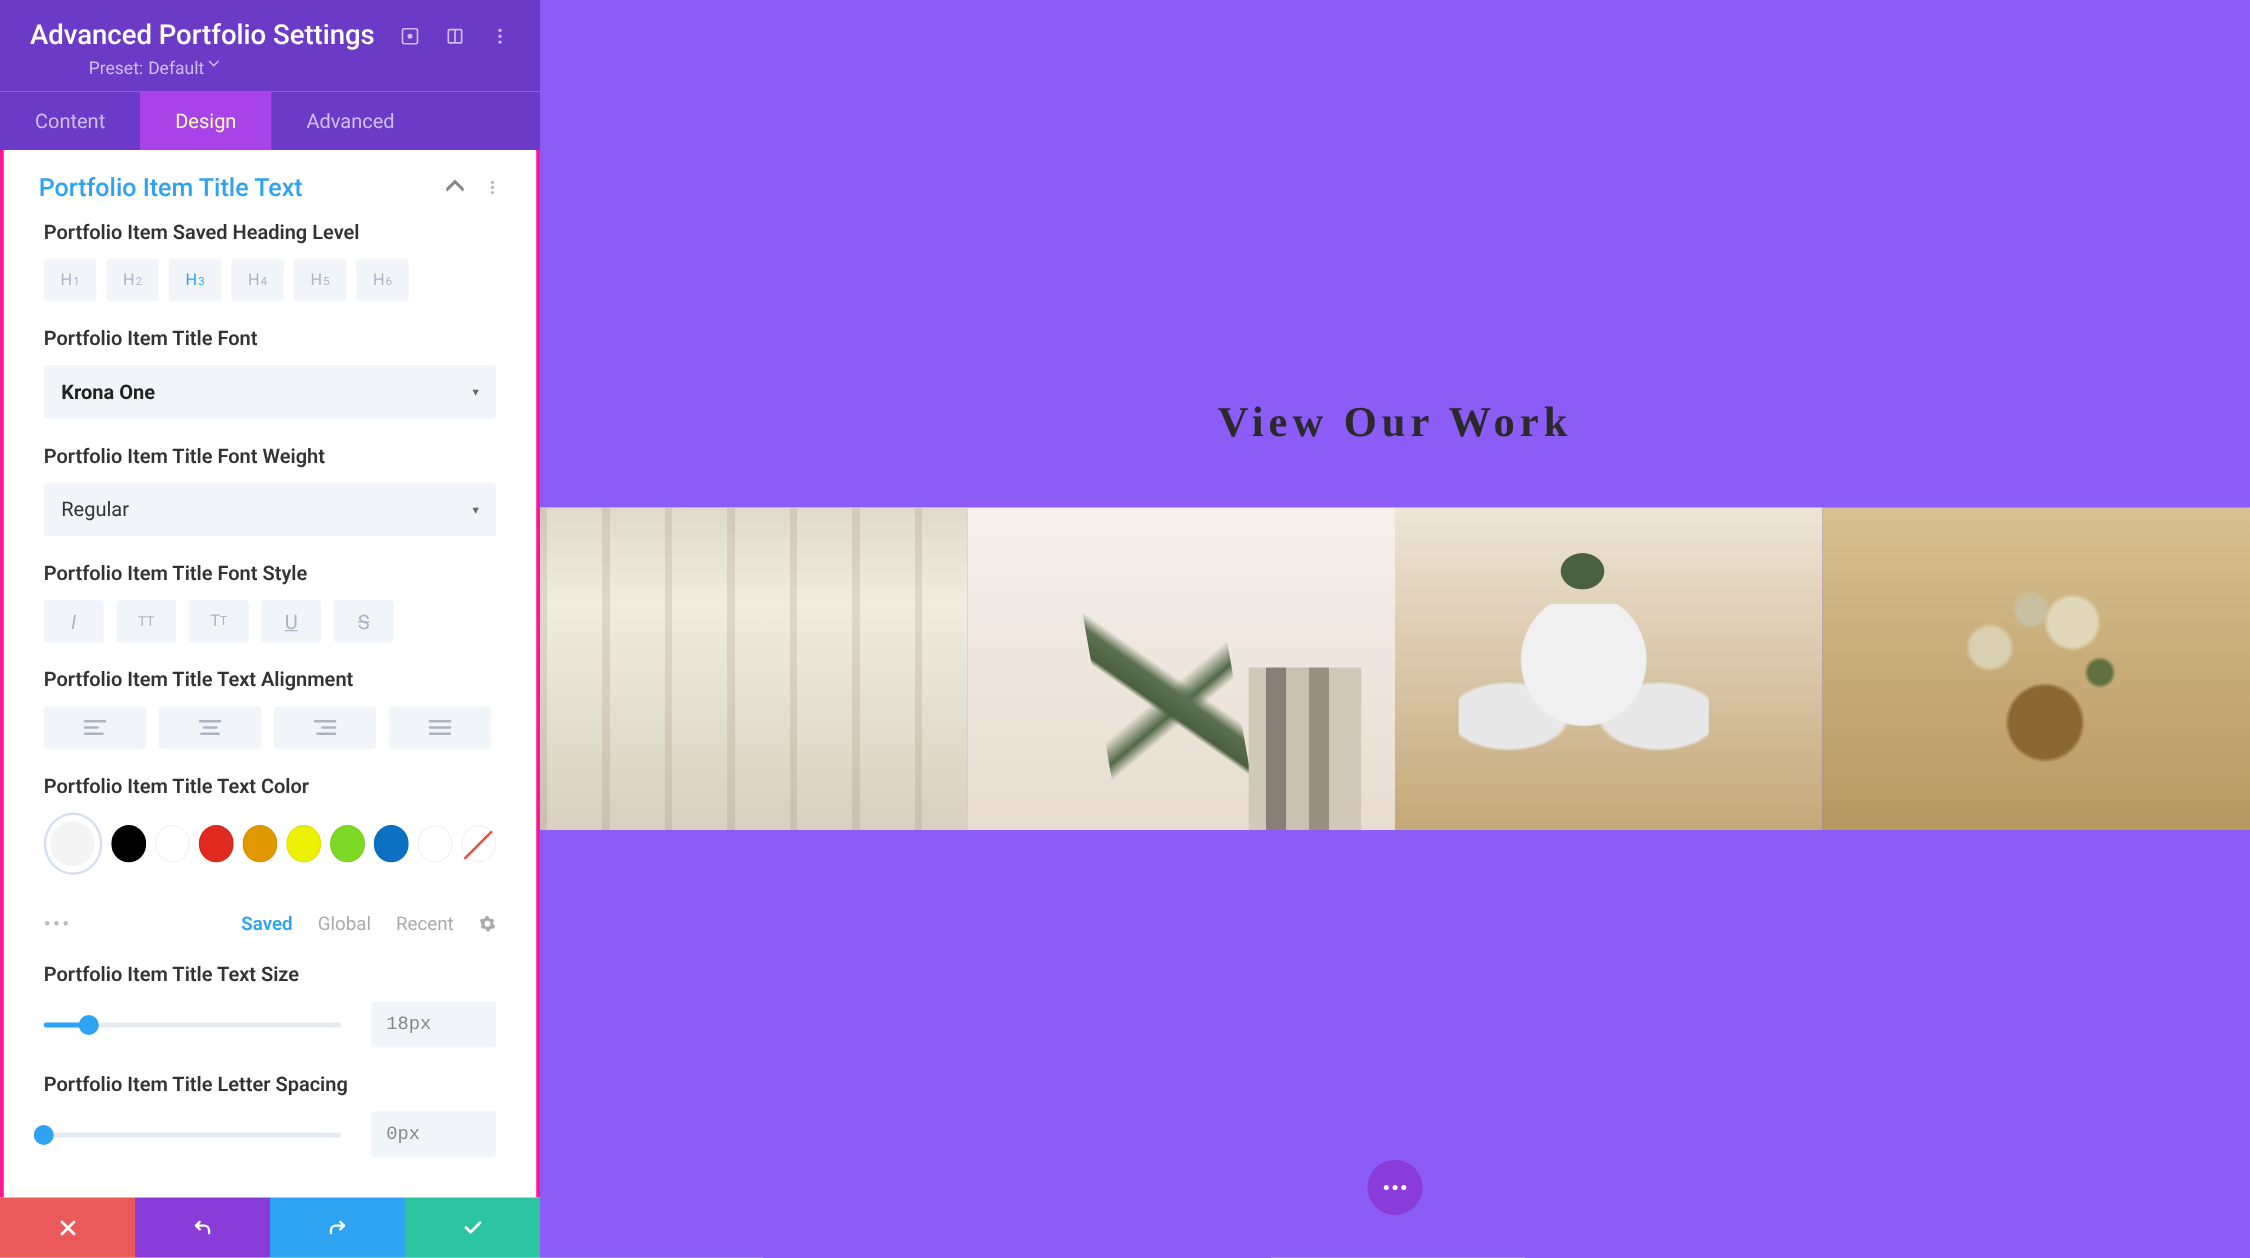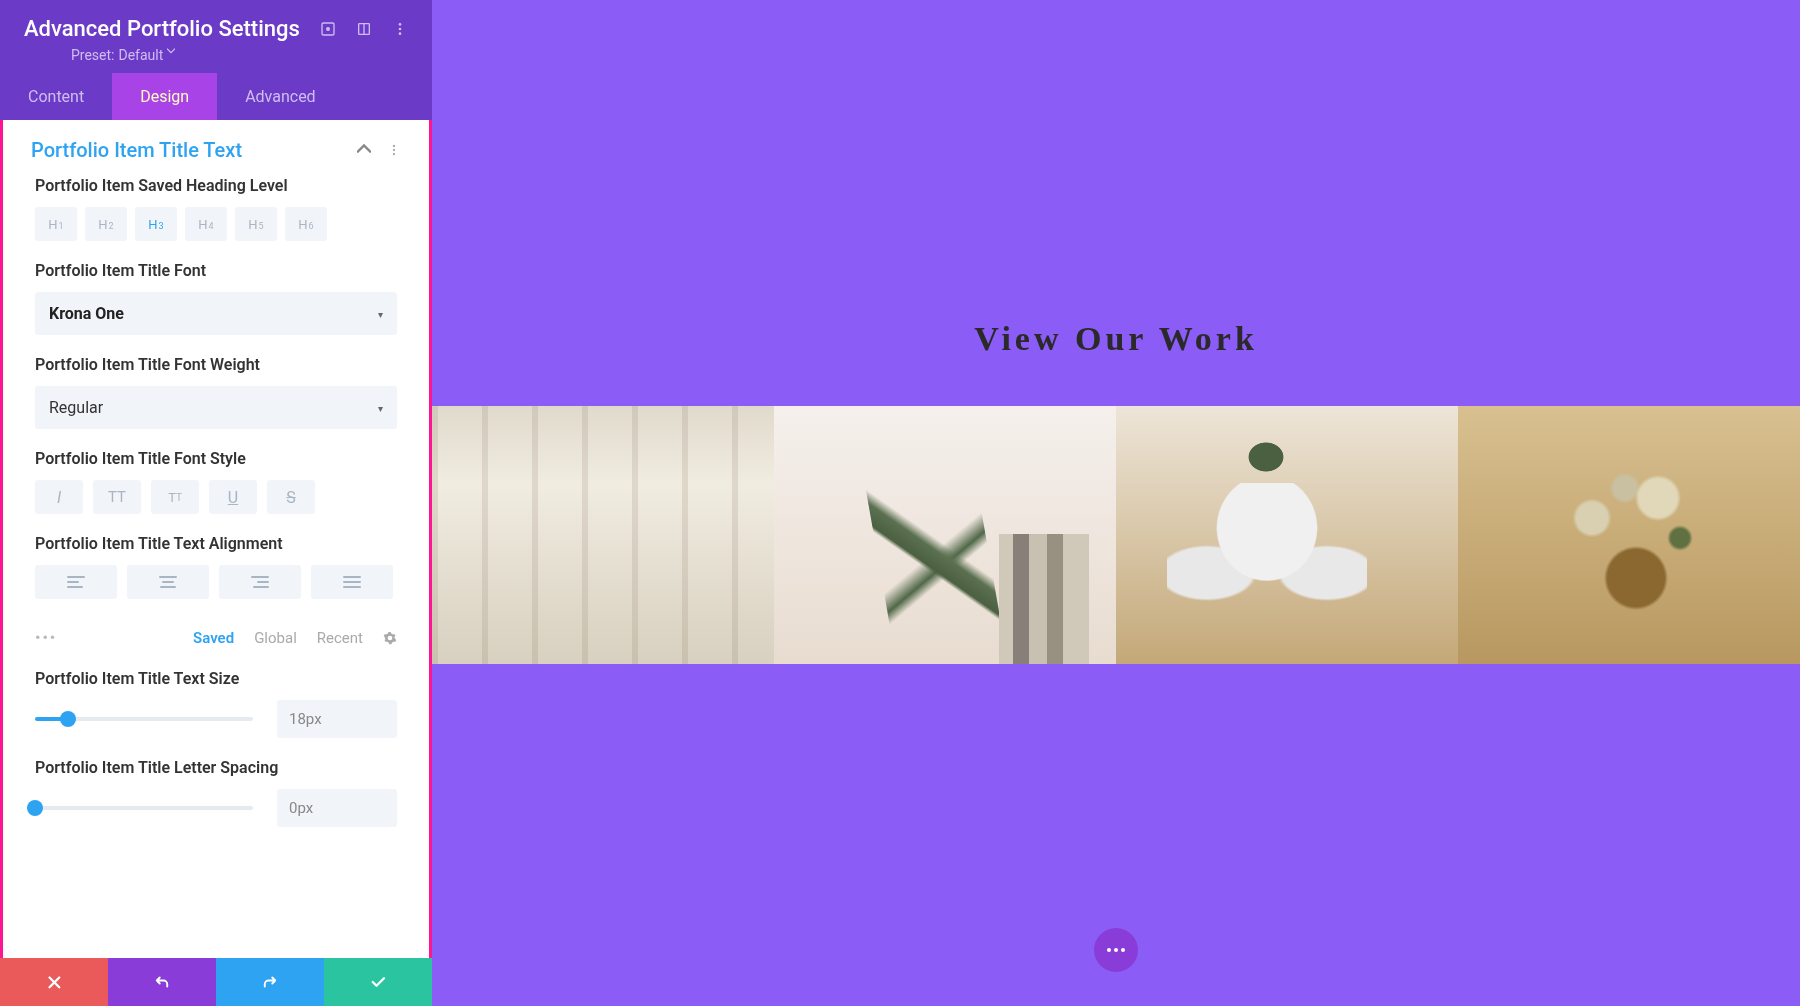--- a/index.html
+++ b/index.html
@@ -54,21 +54,21 @@
 .color-tabs { display: flex; gap: 20px; align-items: center; padding: 10px 32px 0; font-size: 15px; }
 .color-dots { color: #bbb; letter-spacing: 2px; margin-right: auto; font-weight: bold; }
 .ctab { color: #aaa; cursor: pointer; }
 .ctab.active { color: #2ea3f2; font-weight: 600; }
 .color-gear { width: 14px; height: 14px; fill: #aaa; cursor: pointer; }
 
 .slider-row { display: flex; align-items: center; gap: 24px; }
 .slider-track { position: relative; flex: 1; height: 4px; background: #e5e9f0; border-radius: 2px; }
 .slider-fill { position: absolute; left: 0; height: 4px; background: #2ea3f2; border-radius: 2px; }
 .slider-thumb { position: absolute; width: 16px; height: 16px; background: #2ea3f2; border-radius: 50%; top: 50%; transform: translate(-50%, -50%); cursor: pointer; }
-.slider-value { width: 120px; background: #f1f5f9; border: none; border-radius: 3px; padding: 10px 12px; font-size: 15px; color: #888; text-align: left; }
+.slider-value { width: 100px; background: #f1f5f9; border: none; border-radius: 3px; padding: 10px 12px; font-size: 15px; color: #888; text-align: left; font-family: Liberation Mono, monospace; }
 
 .bottom-bar { display: flex; height: 48px; }
 .bottom-btn { flex: 1; display: flex; align-items: center; justify-content: center; cursor: pointer; }
 .bottom-btn svg { width: 18px; height: 18px; fill: #fff; }
 .btn-cancel { background: #eb5a5a; }
 .btn-undo { background: #8a3cd8; }
 .btn-redo { background: #2ea3f2; }
 .btn-save { background: #2bc4a0; }
 
 .preview { position: absolute; left: 432px; top: 0; right: 0; bottom: 0; background: #8b5cf6; }
@@ -184,21 +184,21 @@
         <span class="select-arrow">▾</span>
       </div>
     </div>
 
     <div class="field">
       <span class="field-label">Portfolio Item Title Font Style</span>
       <div class="style-buttons">
         <button class="style-btn">
             <i>I</i>
           </button>
-        <button class="style-btn" style="font-size:15px">TT</button>
+        <button class="style-btn" style="font-size:11px">TT</button>
         <button class="style-btn" style="font-size:13px">T<span style="font-size:10px">T</span></button>
         <button class="style-btn">
             <u>U</u>
           </button>
         <button class="style-btn">
             <s>S</s>
           </button>
       </div>
     </div>
 
@@ -229,20 +229,37 @@
         <button class="align-btn">
             <div class="align-lines">
               <span style="width:18px"></span>
               <span style="width:18px"></span>
               <span style="width:18px"></span>
             </div>
           </button>
       </div>
     </div>
 
+    <div class="field">
+      <span class="field-label">Portfolio Item Title Text Color</span>
+      <div class="color-swatches">
+        <div class="swatch-outer">
+            <div class="swatch-inner"></div>
+          </div>
+        <div class="swatch" style="background:#000000"></div>
+        <div class="swatch" style="background:#ffffff"></div>
+        <div class="swatch" style="background:#e02b20"></div>
+        <div class="swatch" style="background:#e09900"></div>
+        <div class="swatch" style="background:#edf000"></div>
+        <div class="swatch" style="background:#7cda24"></div>
+        <div class="swatch" style="background:#0c71c3"></div>
+        <div class="swatch" style="background:#ffffff"></div>
+        <div class="swatch none"></div>
+      </div>
+    </div>
 
     <div class="color-tabs">
       <span class="color-dots">•••</span>
       <span class="ctab active">Saved</span>
       <span class="ctab">Global</span>
       <span class="ctab">Recent</span>
       <svg class="color-gear" viewBox="0 0 24 24">
           <path d="M12 8a4 4 0 100 8 4 4 0 000-8zm9 4a9 9 0 01-.2 1.9l2 1.6-2 3.4-2.4-.8a9 9 0 01-3.3 1.9l-.4 2.5h-4l-.4-2.5a9 9 0 01-3.3-1.9l-2.4.8-2-3.4 2-1.6A9 9 0 013 12a9 9 0 01.2-1.9l-2-1.6 2-3.4 2.4.8A9 9 0 018.9 4l.4-2.5h4l.4 2.5a9 9 0 013.3 1.9l2.4-.8 2 3.4-2 1.6c.1.6.2 1.2.2 1.9z"></path>
         </svg>
     </div>

